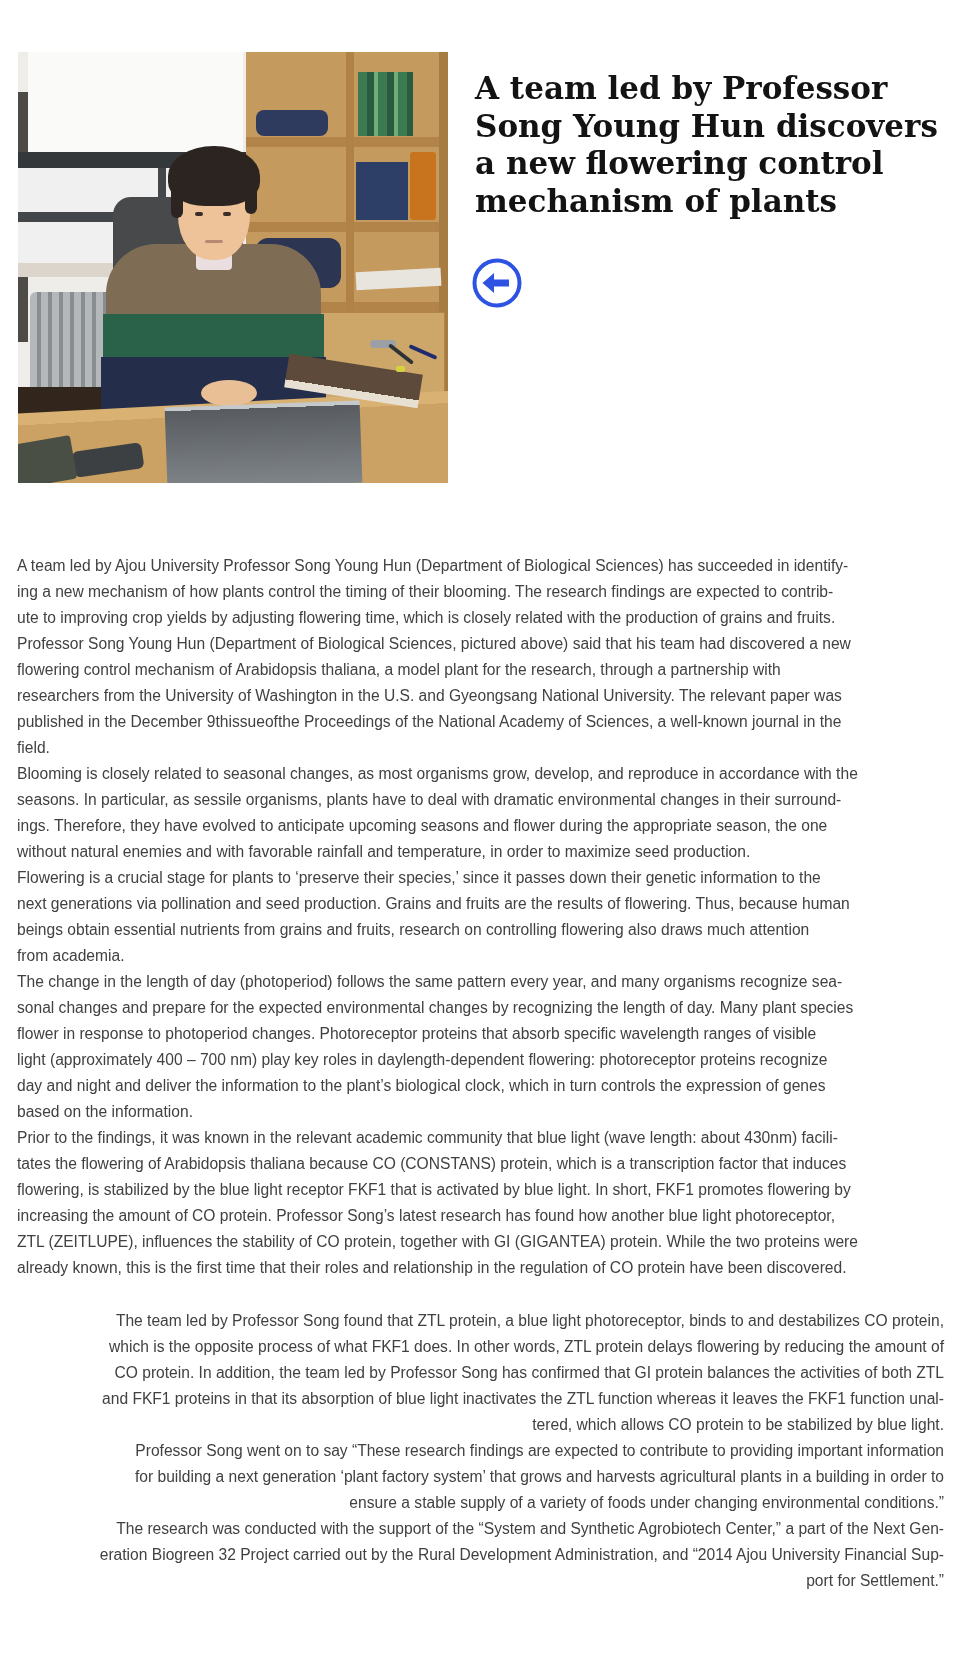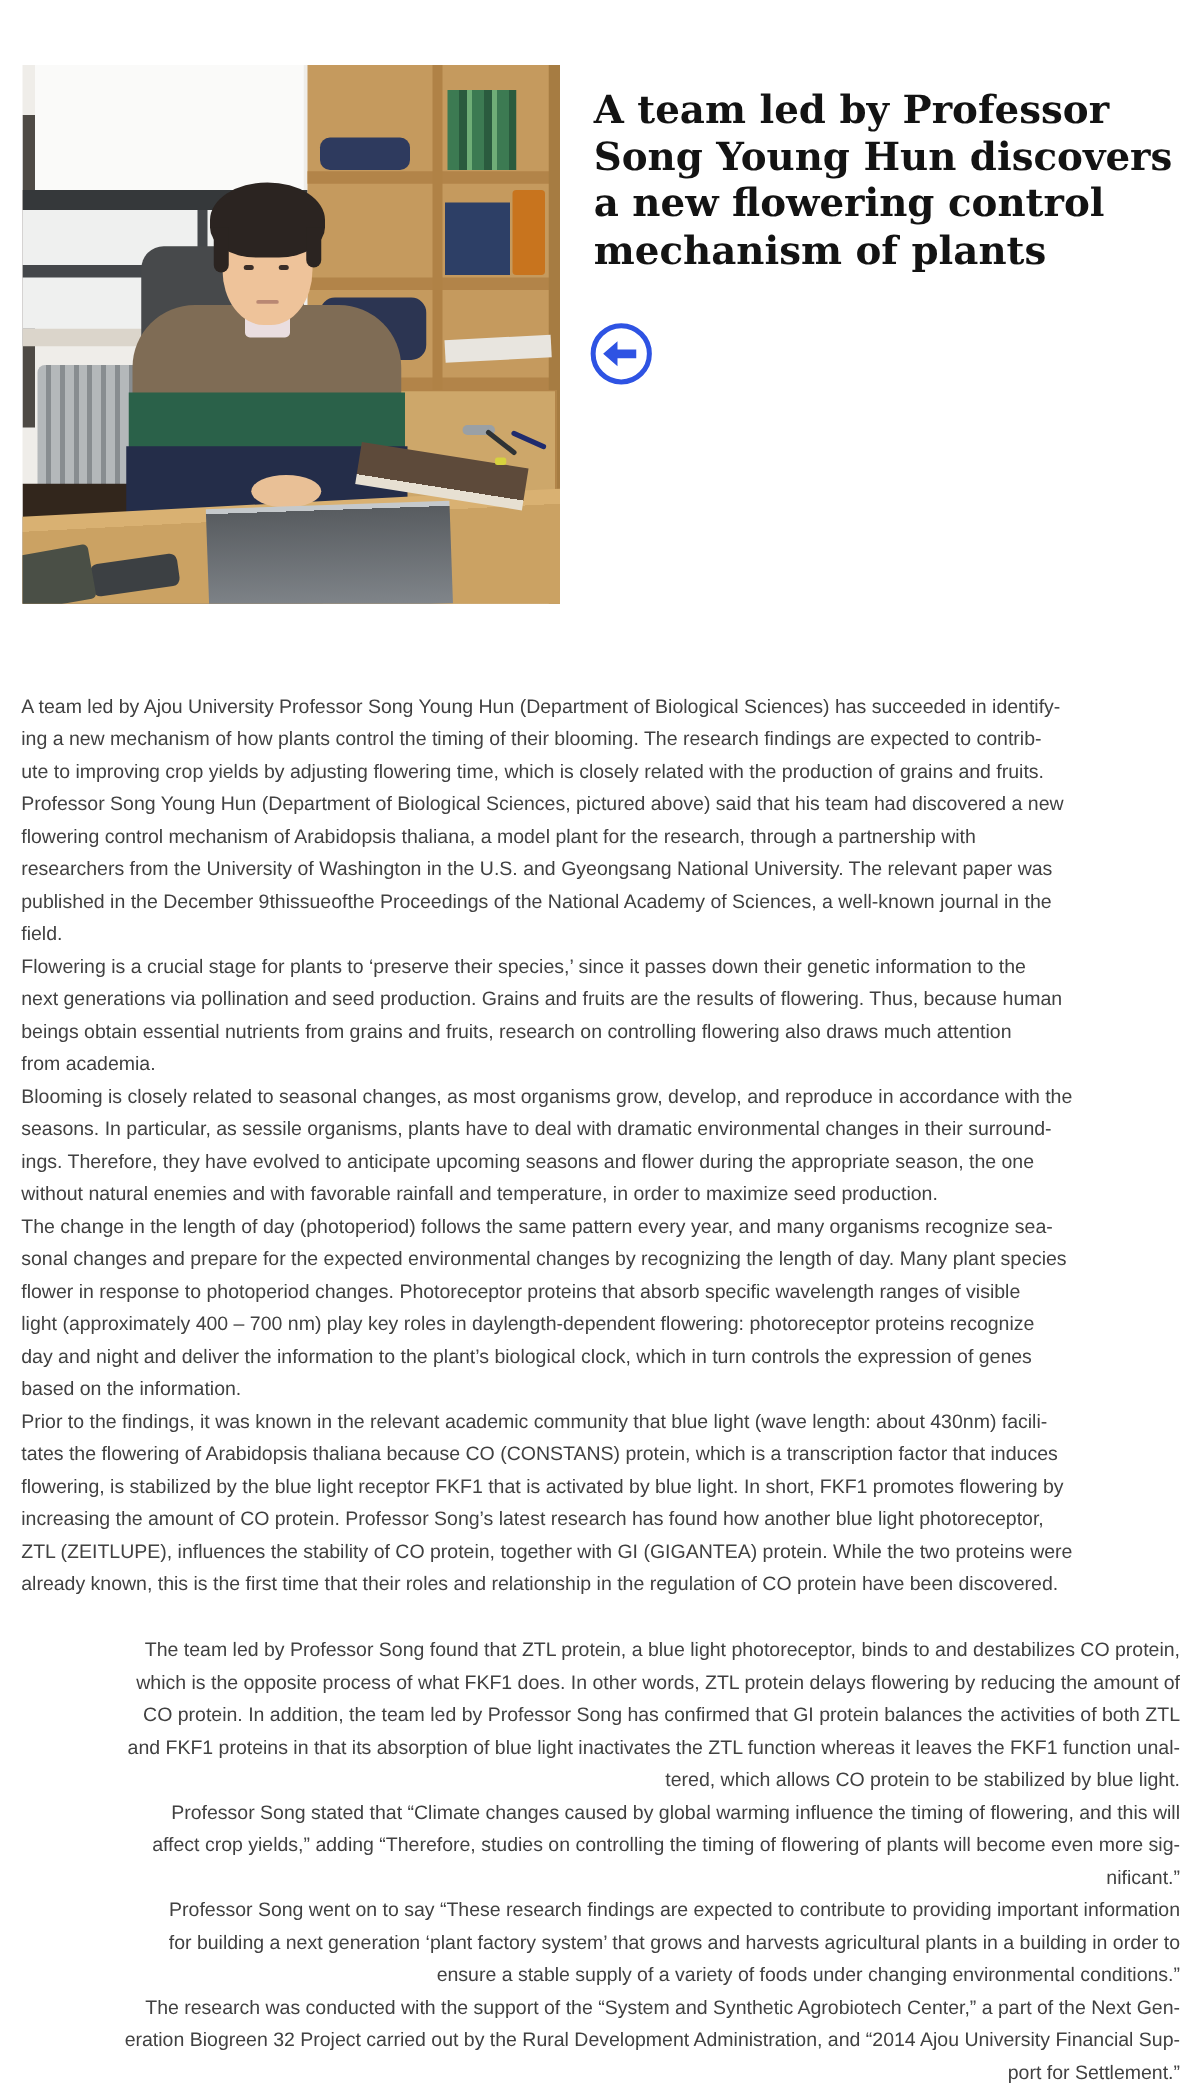--- a/index.html
+++ b/index.html
@@ -100,50 +100,47 @@
   <div class="article">
     <div class="block">
       <p>A team led by Ajou University Professor Song Young Hun (Department of Biological Sciences) has succeeded in identify-
 ing a new mechanism of how plants control the timing of their blooming. The research findings are expected to contrib-
 ute to improving crop yields by adjusting flowering time, which is closely related with the production of grains and fruits.</p>
       <p>Professor Song Young Hun (Department of Biological Sciences, pictured above) said that his team had discovered a new
 flowering control mechanism of Arabidopsis thaliana, a model plant for the research, through a partnership with
 researchers from the University of Washington in the U.S. and Gyeongsang National University. The relevant paper was
 published in the December 9thissueofthe Proceedings of the National Academy of Sciences, a well-known journal in the
 field.</p>
+      <p>Blooming is closely related to seasonal changes, as most organisms grow, develop, and reproduce in accordance with the
+seasons. In particular, as sessile organisms, plants have to deal with dramatic environmental changes in their surround-
+ings. Therefore, they have evolved to anticipate upcoming seasons and flower during the appropriate season, the one
+without natural enemies and with favorable rainfall and temperature, in order to maximize seed production.</p>
       <p>Flowering is a crucial stage for plants to ‘preserve their species,’ since it passes down their genetic information to the
 next generations via pollination and seed production. Grains and fruits are the results of flowering. Thus, because human
 beings obtain essential nutrients from grains and fruits, research on controlling flowering also draws much attention
 from academia.</p>
-      <p>Blooming is closely related to seasonal changes, as most organisms grow, develop, and reproduce in accordance with the
-seasons. In particular, as sessile organisms, plants have to deal with dramatic environmental changes in their surround-
-ings. Therefore, they have evolved to anticipate upcoming seasons and flower during the appropriate season, the one
-without natural enemies and with favorable rainfall and temperature, in order to maximize seed production.</p>
       <p>The change in the length of day (photoperiod) follows the same pattern every year, and many organisms recognize sea-
 sonal changes and prepare for the expected environmental changes by recognizing the length of day. Many plant species
 flower in response to photoperiod changes. Photoreceptor proteins that absorb specific wavelength ranges of visible
 light (approximately 400 – 700 nm) play key roles in daylength-dependent flowering: photoreceptor proteins recognize
 day and night and deliver the information to the plant’s biological clock, which in turn controls the expression of genes
 based on the information.</p>
       <p>Prior to the findings, it was known in the relevant academic community that blue light (wave length: about 430nm) facili-
 tates the flowering of Arabidopsis thaliana because CO (CONSTANS) protein, which is a transcription factor that induces
 flowering, is stabilized by the blue light receptor FKF1 that is activated by blue light. In short, FKF1 promotes flowering by
 increasing the amount of CO protein. Professor Song’s latest research has found how another blue light photoreceptor,
 ZTL (ZEITLUPE), influences the stability of CO protein, together with GI (GIGANTEA) protein. While the two proteins were
 already known, this is the first time that their roles and relationship in the regulation of CO protein have been discovered.</p>
     </div>
     <div class="block block-2">
       <p>The team led by Professor Song found that ZTL protein, a blue light photoreceptor, binds to and destabilizes CO protein,
 which is the opposite process of what FKF1 does. In other words, ZTL protein delays flowering by reducing the amount of
 CO protein. In addition, the team led by Professor Song has confirmed that GI protein balances the activities of both ZTL
 and FKF1 proteins in that its absorption of blue light inactivates the ZTL function whereas it leaves the FKF1 function unal-
 tered, which allows CO protein to be stabilized by blue light.</p>
-      <p>Professor Song stated that “Climate changes caused by global warming influence the timing of flowering, and this will
-affect crop yields,” adding “Therefore, studies on controlling the timing of flowering of plants will become even more sig-
-nificant.”</p>
       <p>Professor Song went on to say “These research findings are expected to contribute to providing important information
 for building a next generation ‘plant factory system’ that grows and harvests agricultural plants in a building in order to
 ensure a stable supply of a variety of foods under changing environmental conditions.”</p>
       <p>The research was conducted with the support of the “System and Synthetic Agrobiotech Center,” a part of the Next Gen-
 eration Biogreen 32 Project carried out by the Rural Development Administration, and “2014 Ajou University Financial Sup-
 port for Settlement.”</p>
     </div>
   </div>
 
 </div>

